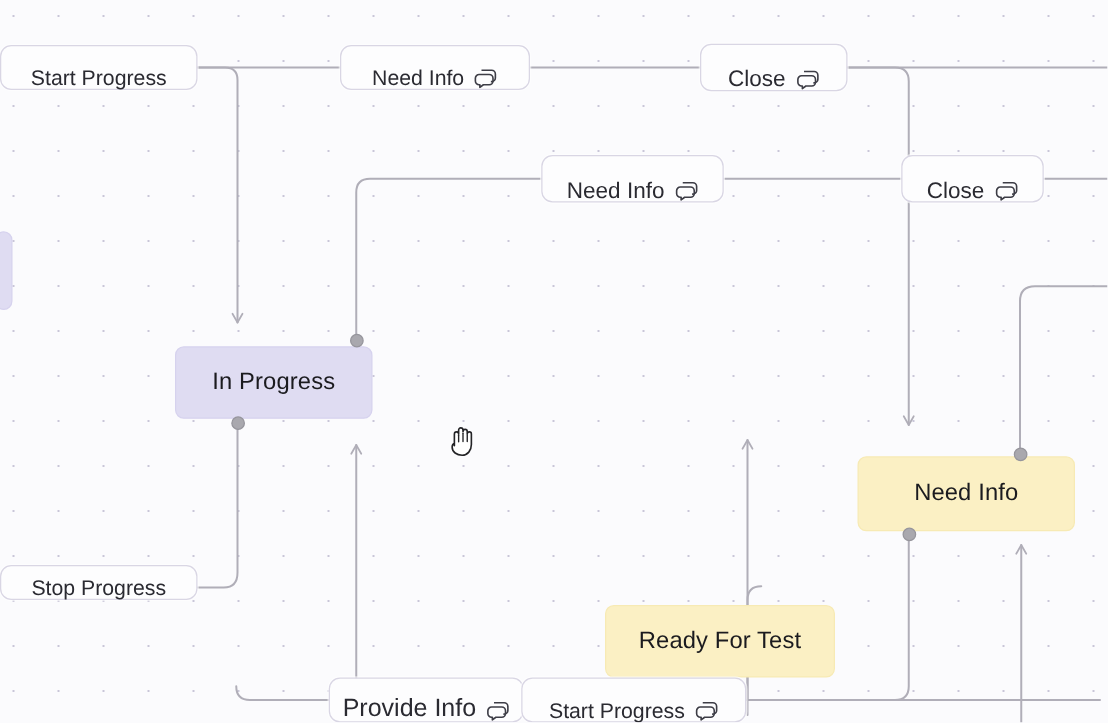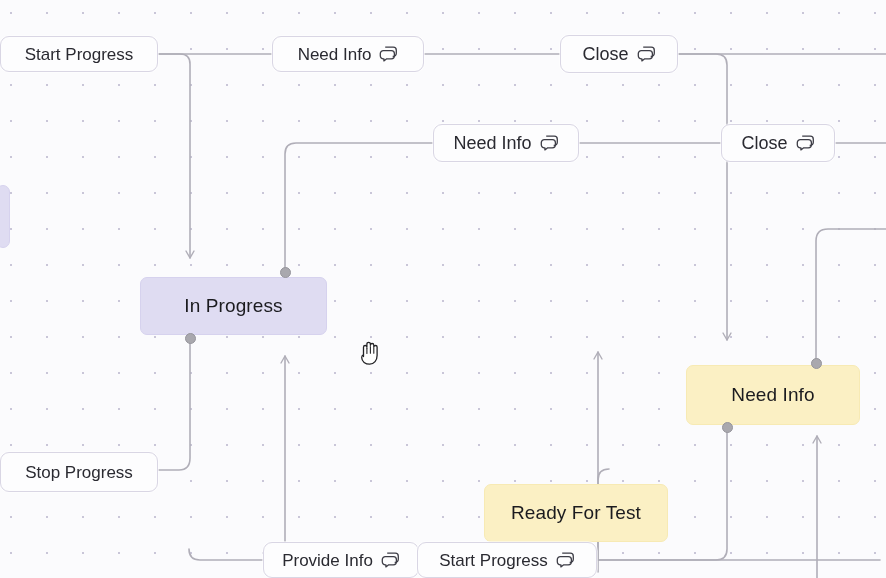--- a/index.html
+++ b/index.html
@@ -57,21 +57,21 @@
     border: 1px solid #96959c;
     box-sizing: border-box;
   }
   .edge-label {
     position: absolute;
     box-sizing: border-box;
     background: #fdfdfe;
     border: 1px solid #d9d6e4;
     border-radius: 9px;
     display: flex;
-    align-items: center;
+    align-items: flex-end;
     justify-content: center;
     gap: 8px;
     padding: 0 13px;
     color: #2a2a31;
     white-space: nowrap;
     box-shadow: 0 0 0 1px rgba(255,255,255,.6);
   }
   .edge-label .lbl-text { line-height: 1; }
   .bubble-icon {
     display: inline-block;
@@ -124,21 +124,21 @@
       <path d="M727,427 L727,549 Q727,560 716,560 L597,560"></path>
 
       <path d="M598,572 L598,352" marker-end="url(#arrow)"></path>
 
       <path d="M817,578 L817,436" marker-end="url(#arrow)"></path>
     </g>
   </svg>
 
   <div class="node node-purple" style="left:-4px; top:185px; width:14px; height:63px;"></div>
 
-  <div class="node node-purple state" style="left:140px; top:277px; width:187px; height:58px;">
+  <div class="node node-purple state" style="left:140px; top:277px; width:158px; height:58px;">
     <span>In Progress</span>
   </div>
 
   <div class="node node-yellow state" style="left:686px; top:365px; width:174px; height:60px;">
     <span>Need Info</span>
   </div>
 
   <div class="node node-yellow state" style="left:484px; top:484px; width:184px; height:58px;">
     <span>Ready For Test</span>
   </div>
@@ -193,25 +193,25 @@
     <span class="bubble-icon">
       <svg width="19" height="16" viewBox="0 0 19 16">
           <g fill="none" stroke="currentColor" stroke-width="1.3" stroke-linejoin="round">
             <path d="M6.2 1.2h8.1a3 3 0 0 1 3 3v3.1a3 3 0 0 1-3 3h-.6"></path>
             <path d="M12.4 4.6H4.3a3 3 0 0 0-3 3v2.2a3 3 0 0 0 3 3h.6v2.1l2.8-2.1h4.7a3 3 0 0 0 3-3V7.6a3 3 0 0 0-3-3z"></path>
           </g>
         </svg>
     </span>
   </div>
 
-  <div class="edge-label" style="left:0px; top:452px; width:158px; height:40px; font-size:17px;">
+  <div class="edge-label" style="left:0px; top:452px; width:158px; height:28px; font-size:17px;">
     <span class="lbl-text">Stop Progress</span>
   </div>
 
-  <div class="edge-label" style="left:263px; top:542px; width:156px; height:36px; font-size:17px;">
+  <div class="edge-label" style="left:263px; top:542px; width:156px; height:36px; font-size:20px;">
     <span class="lbl-text">Provide Info</span>
     <span class="bubble-icon">
       <svg width="19" height="16" viewBox="0 0 19 16">
           <g fill="none" stroke="currentColor" stroke-width="1.3" stroke-linejoin="round">
             <path d="M6.2 1.2h8.1a3 3 0 0 1 3 3v3.1a3 3 0 0 1-3 3h-.6"></path>
             <path d="M12.4 4.6H4.3a3 3 0 0 0-3 3v2.2a3 3 0 0 0 3 3h.6v2.1l2.8-2.1h4.7a3 3 0 0 0 3-3V7.6a3 3 0 0 0-3-3z"></path>
           </g>
         </svg>
     </span>
   </div>

